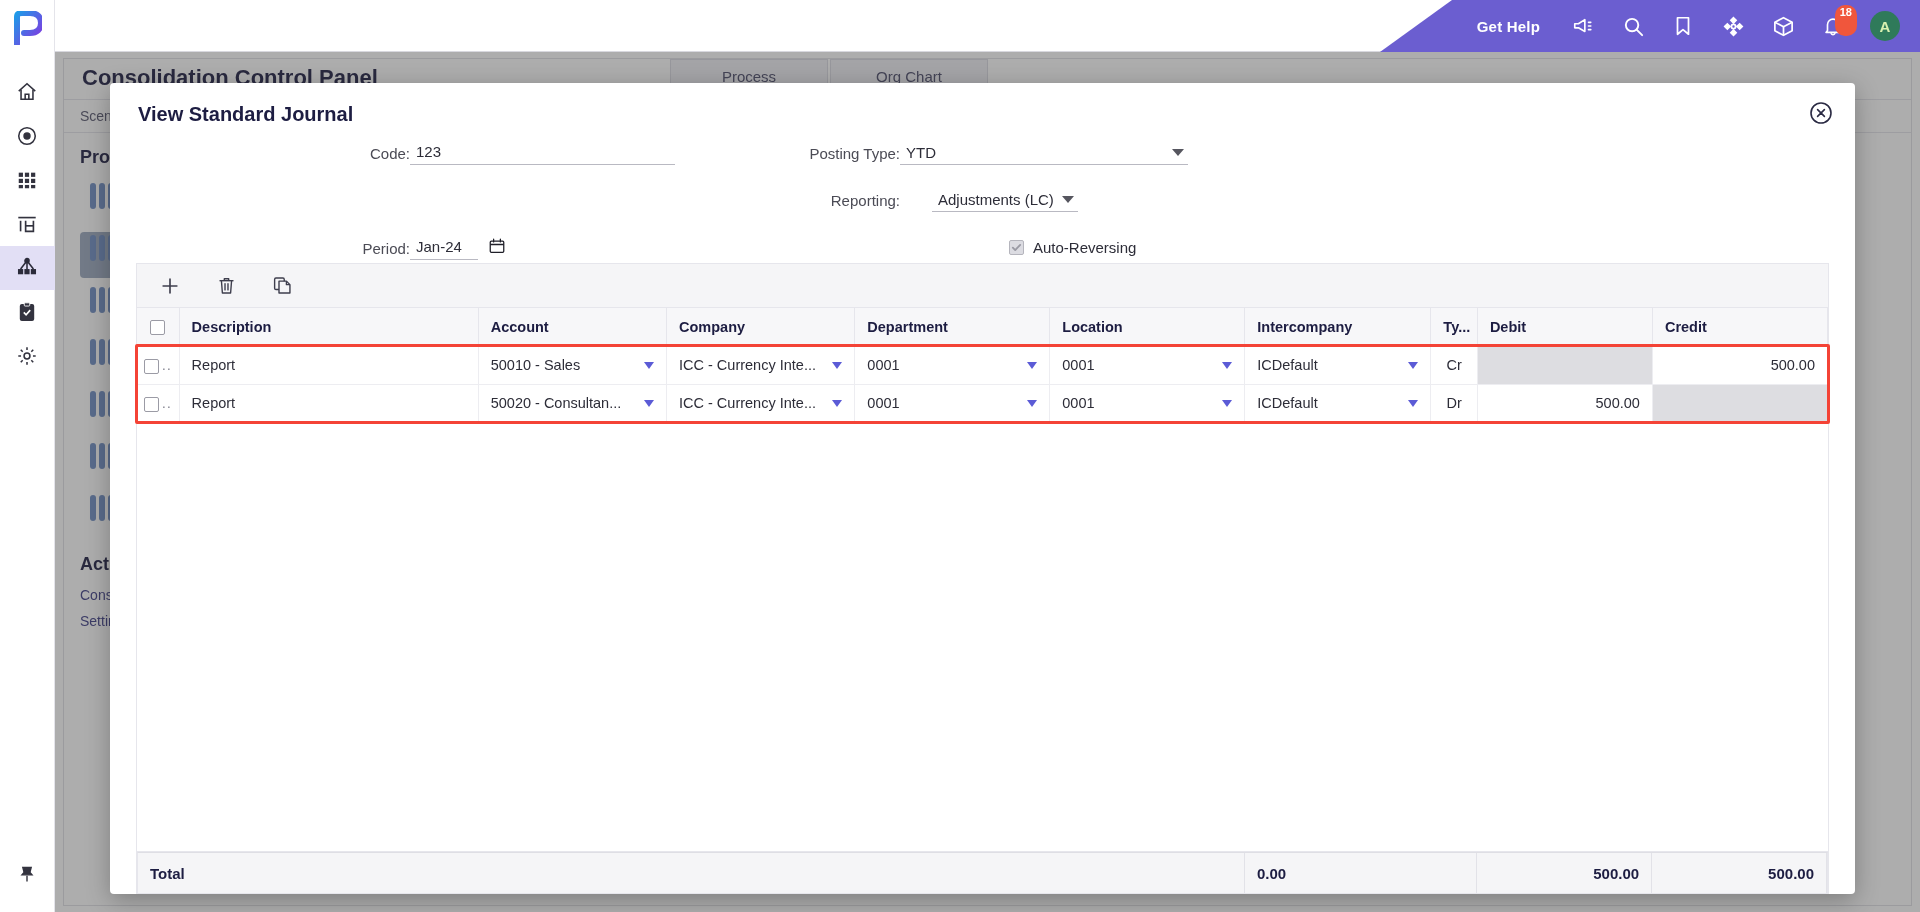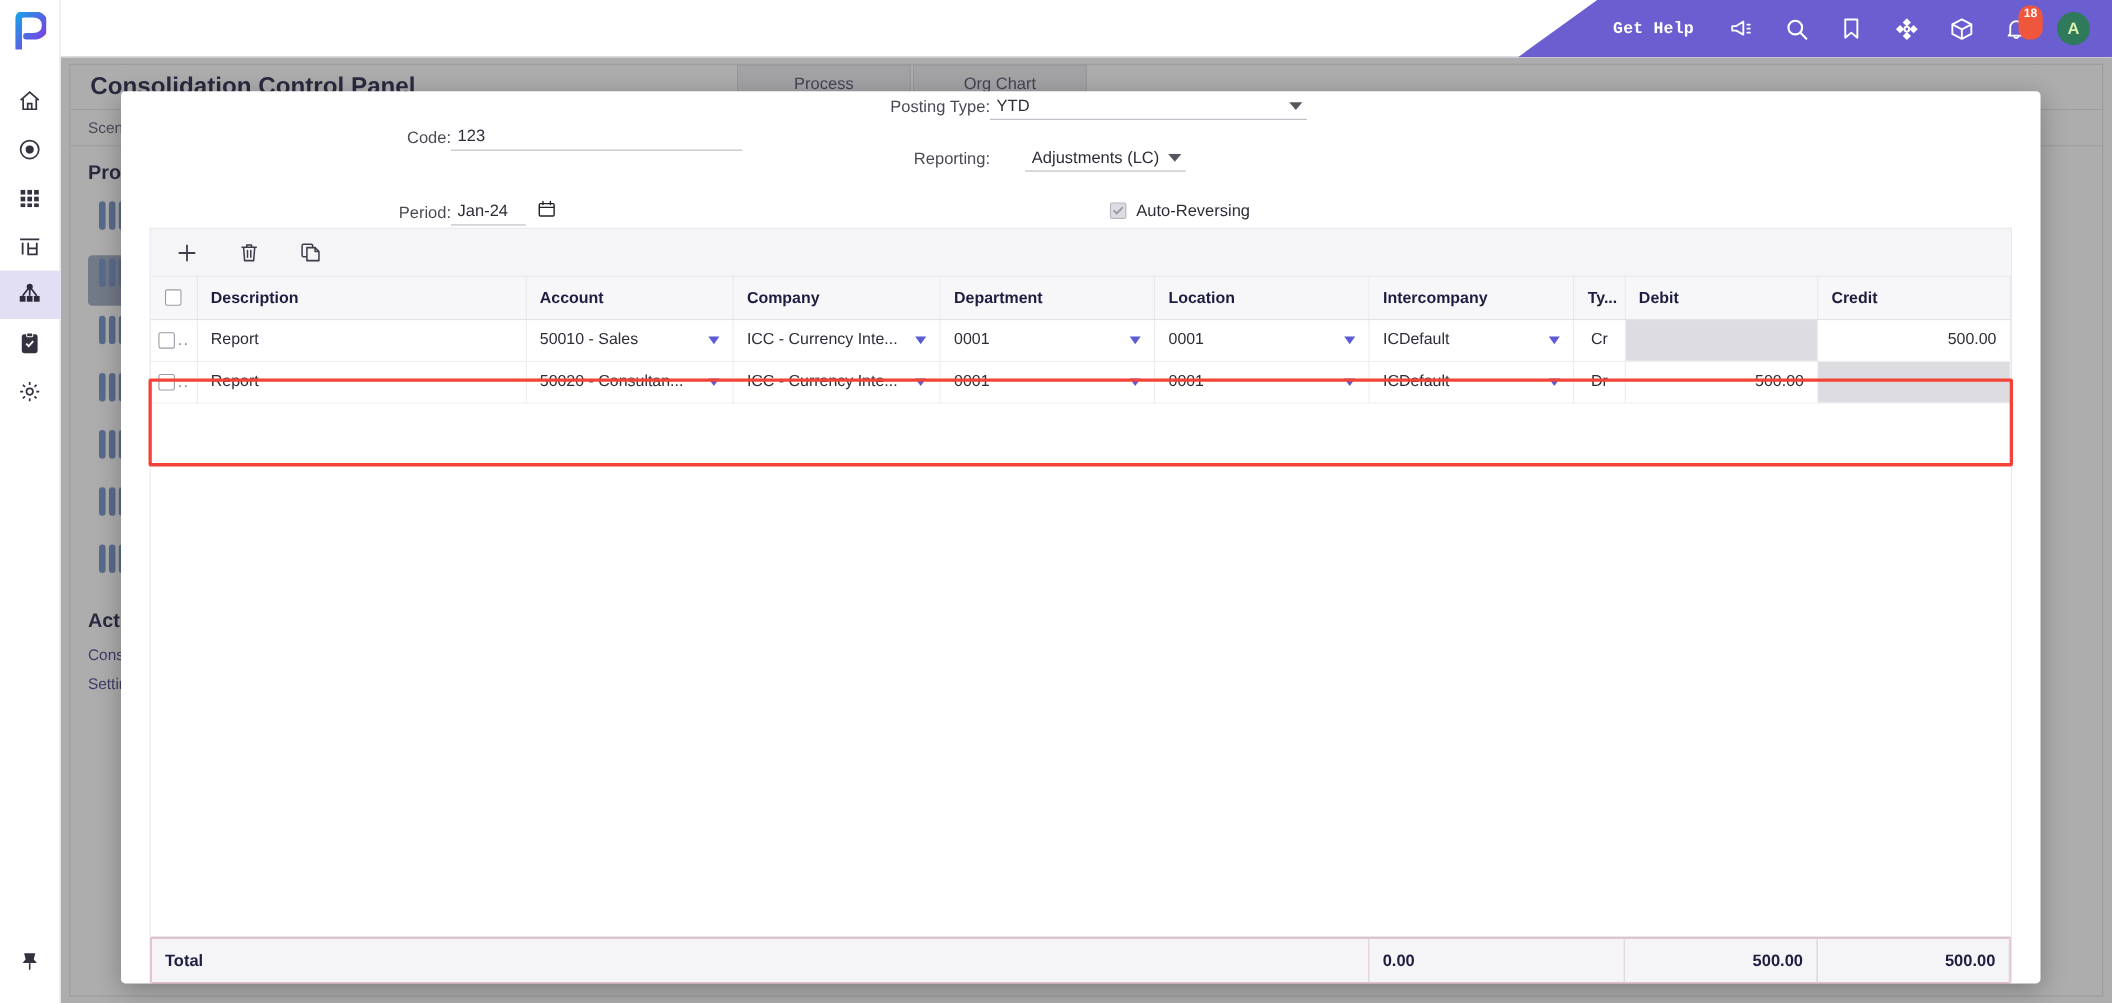--- a/index.html
+++ b/index.html
@@ -35,21 +35,20 @@
   #topbar-purple {
     position: absolute; right: 0; top: 0; height: 52px; width: 540px;
     background: #6b5ed0;
     display: flex; align-items: center; justify-content: flex-end;
     padding-right: 20px; gap: 24px;
     clip-path: polygon(72px 0, 100% 0, 100% 100%, 0 100%);
   }
   #topbar-purple .tb-label {
     color: #ffffff; font-size: 15px; font-weight: bold; letter-spacing: .2px;
     margin-right: 6px;
-    font-family: Liberation Mono, monospace;
   }
   .tb-icon { width: 26px; height: 26px; display:flex; align-items:center; justify-content:center;
     position: relative; color: #fff; }
   .tb-badge {
     position: absolute; top: -8px; right: -11px;
     background: #f0563c; color: #fff;
     font-size: 11px; font-weight: bold;
     border-radius: 10px; padding: 1px 5px 18px; line-height: 1.1;
     min-width: 21px; text-align: center;
   }
@@ -211,21 +210,21 @@
   #row-highlight {
     position: absolute; border: 3px solid #f44336;
     pointer-events: none; z-index: 25;
     border-radius: 2px;
   }
 
   #grid-body-fill { flex: 1; background: #ffffff; border-bottom: 1px solid #e6e6ec; min-height: 0; }
 
   
   #totals {
-    flex: none; background: #be185d;
+    flex: none; background: #fdba74;
     border: 1px solid #e6e6ec; border-top: 1px solid #dedee4;
   }
   #totals table { width: 100%; border-collapse: collapse; table-layout: fixed; }
   #totals td {
     height: 40px; font-size: 15px; font-weight: bold; color: #1d1d42;
     padding: 0 12px; border-right: 1px solid #e2e2e8;
     background: #f5f5f7;
   }
   #totals td.num { text-align: right; }
 
@@ -445,24 +444,33 @@
       <div class="bg-link">Consolidation</div>
       <div class="bg-link">Settings</div>
     </div>
   </div>
 </div>
 
 <div id="dim"></div>
 
 <div id="modal">
 
+  <div id="modal-head">
+    <div id="modal-title">View Standard Journal</div>
+    <div id="modal-close">
+      <svg width="24" height="24" viewBox="0 0 24 24" fill="none" stroke="#2b2b44" stroke-width="1.6" stroke-linecap="round">
+        <circle cx="12" cy="12" r="10"></circle>
+          <path d="M8.6 8.6 L15.4 15.4 M15.4 8.6 L8.6 15.4"></path>
+      </svg>
+    </div>
+  </div>
 
   <div id="form-area">
 
-    <div class="fld" style="left:180px; top:4px;margin-top:28px;">
+    <div class="fld" style="left:180px; top:4px;">
       <div class="fld-label" style="width:120px">Code:</div>
       <div class="fld-val" style="width:265px">123</div>
     </div>
 
 
     <div class="fld" style="left:180px; top:98px;">
       <div class="fld-label" style="width:120px">Period:</div>
       <div class="fld-val" style="width:68px">Jan-24</div>
       <span class="cal-icon">
         <svg width="18" height="18" viewBox="0 0 24 24" fill="none" stroke="#1f1f28" stroke-width="1.7">

